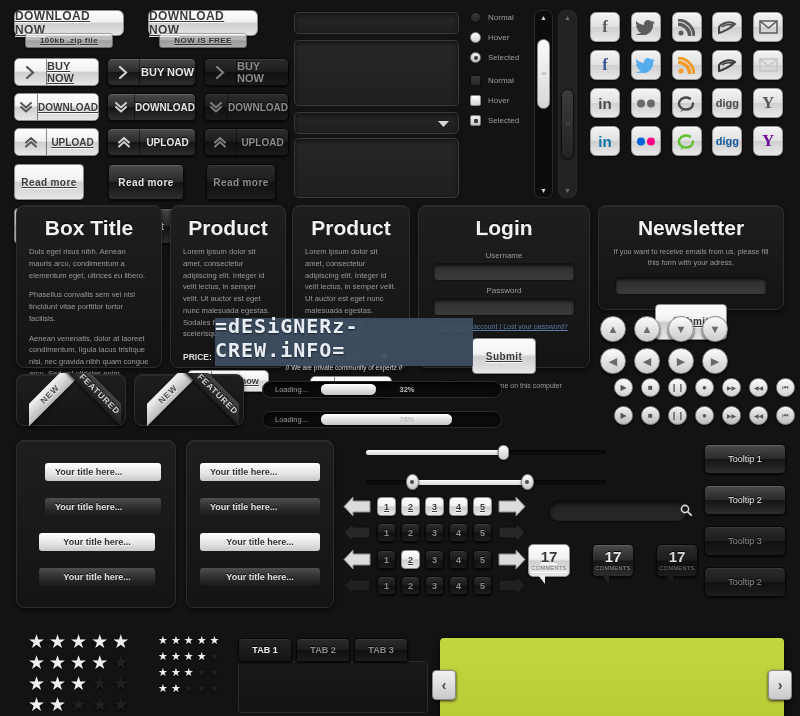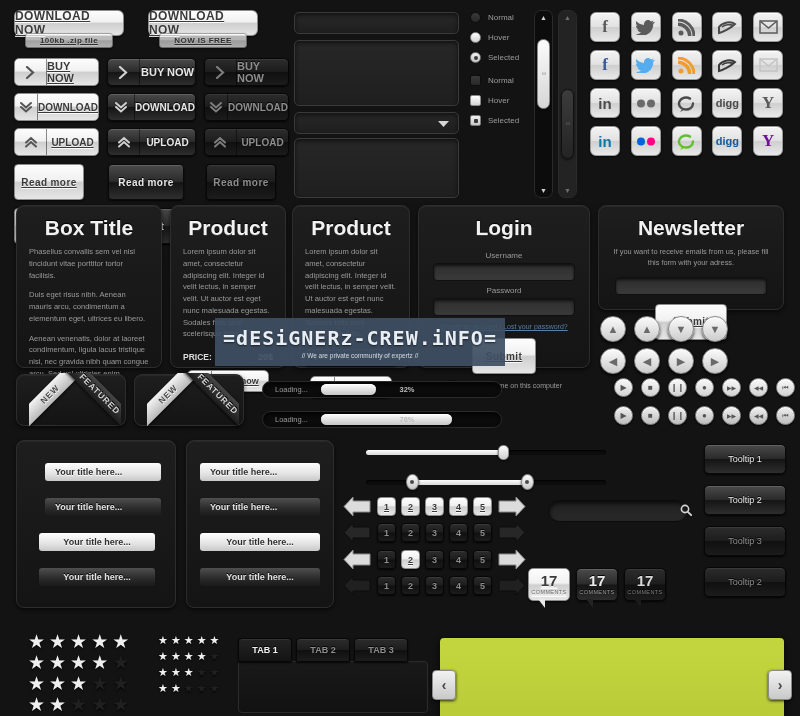--- a/index.html
+++ b/index.html
@@ -223,21 +223,21 @@
                border-radius:4px; display:flex;align-items:center;justify-content:center;
                background:linear-gradient(to bottom,#f2f2f2,#c9c9c9); border:1px solid #8a8a8a;
                box-shadow:0 1px 3px rgba(0,0,0,.8); color:#444; font-size:14px; font-weight:bold; }
 
   
   .ddown { height:18px; border-radius:4px; display:flex; align-items:center; justify-content:space-between;
            padding:0 7px; font-size:8px; }
 
   
   .wm {
-    position:absolute; left:215px; top:318px; width:290px; height:48px;
+    position:absolute; left:215px; top:318px; width:258px; height:48px;
     background:rgba(62,80,99,.93);
     display:flex; flex-direction:column; align-items:center; justify-content:center;
     color:#e9eef5; z-index:50;
   }
   .wm .wm-main { font-size:20px; font-weight:bold; letter-spacing:1px;
                  font-family:"DejaVu Sans Mono", monospace; text-shadow:0 1px 2px rgba(0,0,0,.6); }
   .wm .wm-sub { font-size:6.5px; margin-top:2px; opacity:.85; }
 </style>
 </head>
 <body>
@@ -488,22 +488,22 @@
           <path d="M16 8.5a7 6 0 1 1-3-4.9" stroke="#5fbf2e" stroke-width="2.4" fill="none" stroke-linecap="round"></path>
           <path d="M6 13 L3 17 L8 14.5" fill="#5fbf2e"></path>
         </svg>
     </div>
     <div class="soc" style="font-size:11px;color:#14589e;font-family:'Liberation Sans',sans-serif;">digg</div>
     <div class="soc" style="color:#720e9e;">Y</div>
   </div>
 
   <div class="abs panel" style="left:16px;top:205px;width:146px;height:163px;">
     <h2>Box Title</h2>
+    <p>Duis eget risus nibh. Aenean mauris arcu, condimentum a elementum eget, ultrices eu libero.</p>
     <p>Phasellus convallis sem vel nisl tincidunt vitae porttitor tortor facilisis.</p>
-    <p>Duis eget risus nibh. Aenean mauris arcu, condimentum a elementum eget, ultrices eu libero.</p>
     <p>Aenean venenatis, dolor at laoreet condimentum, ligula lacus tristique nisi, nec gravida nibh quam congue arcu. Sed vel ultricies enim.</p>
     <div class="btn metal sm-btn" style="width:72px;margin:4px auto 0;">Read more</div>
   </div>
 
   <div class="abs panel" style="left:170px;top:205px;width:116px;height:163px;">
     <h2>Product</h2>
     <p>Lorem ipsum dolor sit amet, consectetur adipiscing elit. Integer id velit lectus, in semper velit. Ut auctor est eget nunc malesuada egestas. Sodales felis sem scelerisque odio.</p>
     <div style="display:flex;align-items:center;justify-content:space-between;padding:4px 12px 0;">
       <span style="font-size:8.5px;font-weight:bold;color:#dcdcdc;">PRICE:</span>
       <span style="font-size:9px;font-weight:bold;color:#efefef;">20$</span>
@@ -731,21 +731,21 @@
   <div class="abs search" style="left:548px;top:500px;width:140px;">
     <input type="text" placeholder="" style="">
     <span>
       <svg width="12" height="12" viewBox="0 0 12 12">
           <circle cx="5" cy="5" r="3.6" stroke="#d5d5d5" stroke-width="1.6" fill="none"></circle>
           <path d="M7.8 7.8 L11.2 11.2" stroke="#d5d5d5" stroke-width="1.8" stroke-linecap="round"></path>
         </svg>
     </span>
   </div>
 
-  <div class="abs" style="left:528px;top:544px;display:flex;gap:6px;margin-top:24px;">
+  <div class="abs" style="left:528px;top:544px;display:flex;gap:22px;">
     <div class="cbub metal" style="color:#eaeaea;">
       <div class="cnum" style="color:#3a3a3a;">17</div>
       <div class="ctxt" style="color:#6a6a6a;">COMMENTS</div>
     </div>
     <div class="cbub dark" style="color:#232323;">
       <div class="cnum" style="color:#ececec;">17</div>
       <div class="ctxt" style="color:#9b9b9b;">COMMENTS</div>
     </div>
     <div class="cbub darker" style="color:#1a1a1a;">
       <div class="cnum" style="color:#d8d8d8;">17</div>

